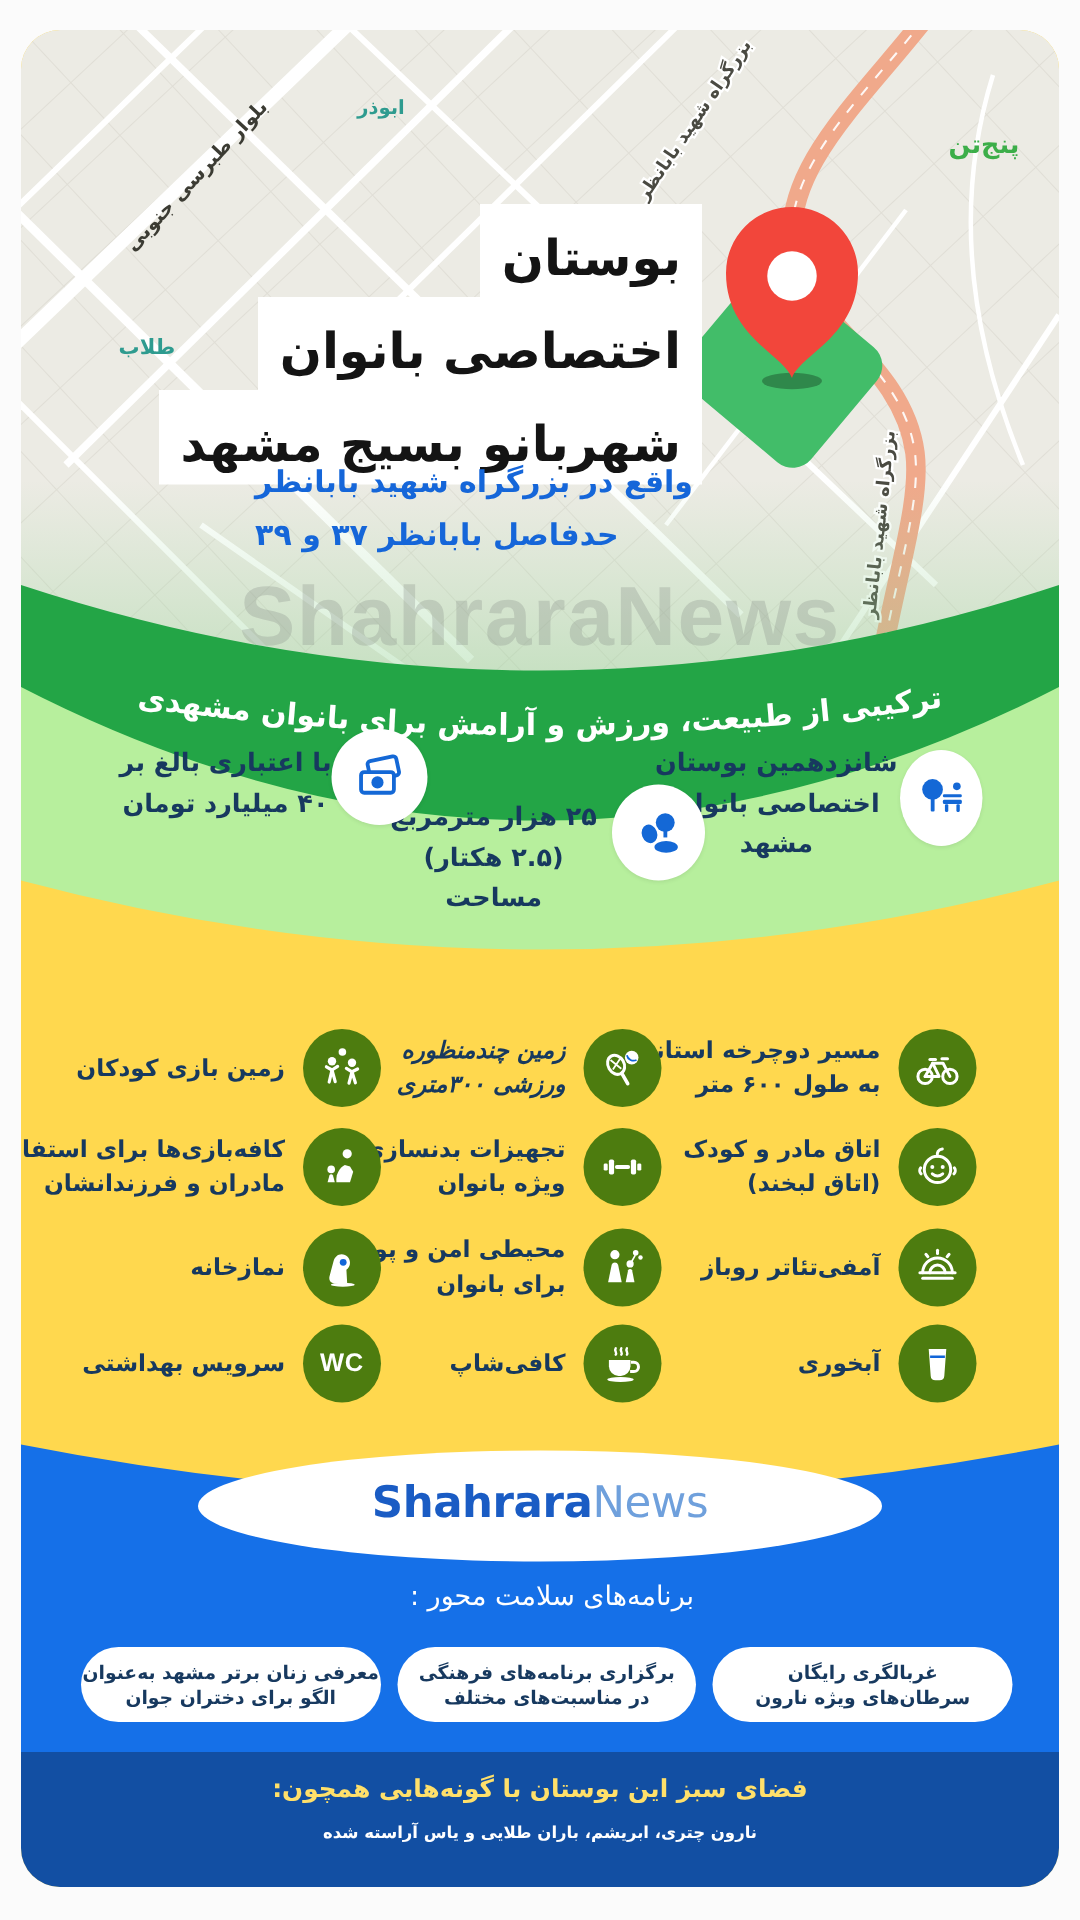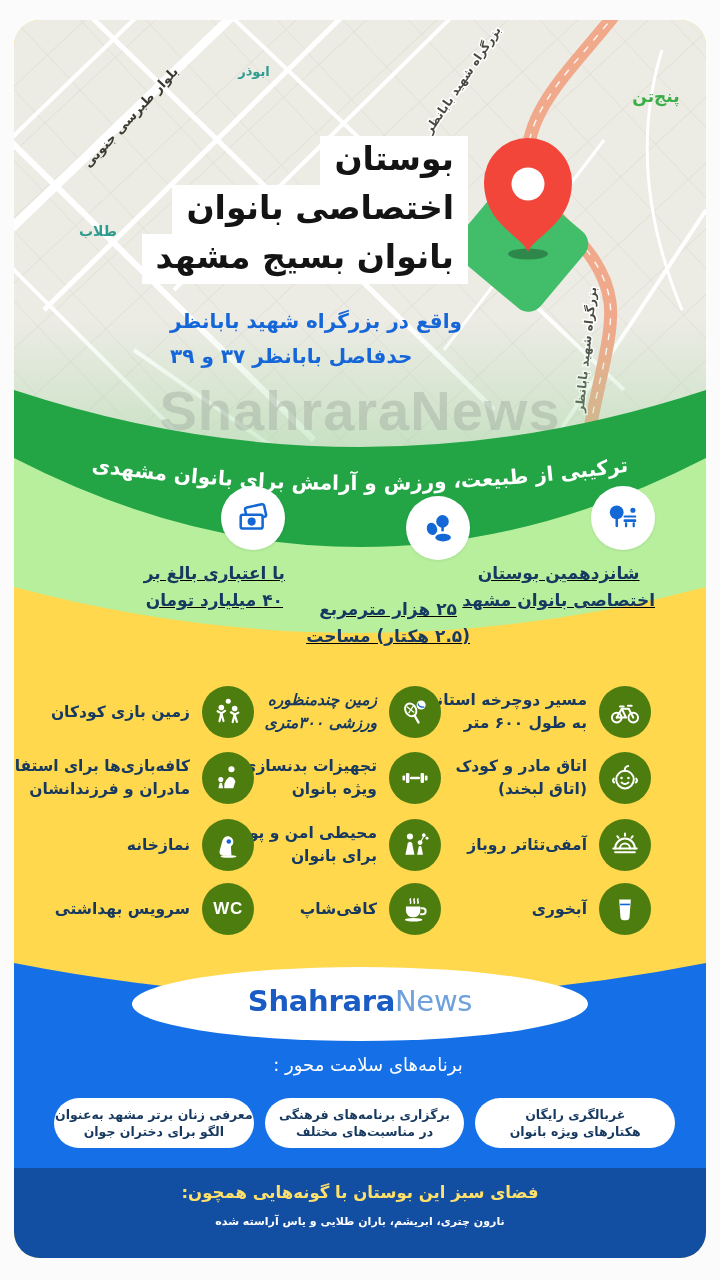--- a/index.html
+++ b/index.html
@@ -7,25 +7,25 @@
   .card{position:absolute;left:14px;top:20px;width:692px;height:1238px;border-radius:26px;overflow:hidden;background:#FFD84E;}
   .abs{position:absolute;}
   
   .map-svg{position:absolute;left:0;top:0;}
   .watermark{position:absolute;top:358px;left:0;right:0;text-align:center;
     font-family:"Liberation Sans",sans-serif;font-weight:700;font-size:56px;
     color:#8f968f;opacity:.32;letter-spacing:1px;}
   .title{position:absolute;top:116px;right:238px;direction:rtl;text-align:right;}
   .title .trow{margin:0 0 -1px 0;}
   .title .box{display:inline-block;background:#ffffff;color:#141414;font-weight:700;
-    font-size:33px;line-height:1.18;padding:4px 14px 7px;}
+    font-size:33px;line-height:1.18;padding:17px 14px 7px;}
   .subtitle{position:absolute;top:284px;right:244px;direction:rtl;text-align:left;
     color:#1566D9;font-weight:700;font-size:20px;line-height:35px;}
   
-  .stat{position:absolute;width:220px;display:flex;flex-direction:column;align-items:flex-start;direction:rtl;text-decoration:underline;}
+  .stat{position:absolute;width:220px;display:flex;flex-direction:row;align-items:center;direction:rtl;}
   .scirc{width:64px;height:64px;border-radius:50%;background:#ffffff;display:flex;align-items:center;justify-content:center;box-shadow:0 1px 3px rgba(0,0,0,.08);}
   .stat .stext{margin-top:10px;text-align:center;color:#17395F;font-weight:700;font-size:17px;line-height:27px;}
   .stat.mid .stext{margin-top:36px;}
   
   .feat{position:absolute;display:flex;direction:rtl;align-items:center;gap:12px;}
   .fcirc{width:52px;height:52px;border-radius:50%;background:#4d7c0f;display:flex;align-items:center;justify-content:center;flex:0 0 auto;}
   .flabel{text-align:right;color:#17395F;font-weight:700;font-size:15.5px;line-height:23px;white-space:nowrap;}
   .wc-text{color:#fff;font-weight:700;font-size:17px;font-family:"Liberation Sans",sans-serif;letter-spacing:.5px;}
   
   .logo{position:absolute;top:964px;left:0;right:0;text-align:center;
@@ -96,21 +96,21 @@
       <text transform="translate(576,330) rotate(-84)" font-size="12" font-weight="700" fill="#4A4A42" stroke="#FFFFFF" stroke-width="3" paint-order="stroke">بزرگراه شهید بابانظر</text>
     </g>
     <rect x="0" y="300" width="692" height="170" fill="url(#fadeGreen)"></rect>
   </svg>
 
   <div class="watermark">ShahraraNews</div>
 
   <div class="title">
     <div class="trow"><span class="box">بوستان</span></div>
     <div class="trow"><span class="box">اختصاصی بانوان</span></div>
-    <div class="trow"><span class="box">بانوان بسیج مشهد</span></div>
+    <div class="trow"><span class="box">شهربانو بسیج مشهد</span></div>
   </div>
   <div class="subtitle">
     <div>واقع در بزرگراه شهید بابانظر</div>
     <div>حدفاصل بابانظر ۳۷ و ۳۹</div>
   </div>
 
   <svg class="abs" style="left:0;top:0;" width="692" height="1238" viewBox="0 0 692 1238">
     <path d="M0,370 Q346,484 692,370 L692,660 L0,660 Z" fill="#23A546"></path>
     <path d="M0,438 Q346,616 692,438 L692,700 L0,700 Z" fill="#B7EF9D"></path>
     <path d="M0,567 Q346,659 692,567 L692,1000 L0,1000 Z" fill="#FFD84E"></path>
@@ -375,21 +375,21 @@
       </div>
   </div>
 
   <div class="logo">
     <span class="b">Shahrara</span><span class="l">News</span>
   </div>
   <div class="programs-heading">برنامه‌های سلامت محور :</div>
   <div class="pills">
     <div class="pill">
       <div>غربالگری رایگان</div>
-      <div>هکتار‌های ویژه بانوان</div>
+      <div>سرطان‌های ویژه نارون</div>
     </div>
     <div class="pill">
       <div>برگزاری برنامه‌های فرهنگی</div>
       <div>در مناسبت‌های مختلف</div>
     </div>
     <div class="pill">
       <div>معرفی زنان برتر مشهد به‌عنوان</div>
       <div>الگو برای دختران جوان</div>
     </div>
   </div>

